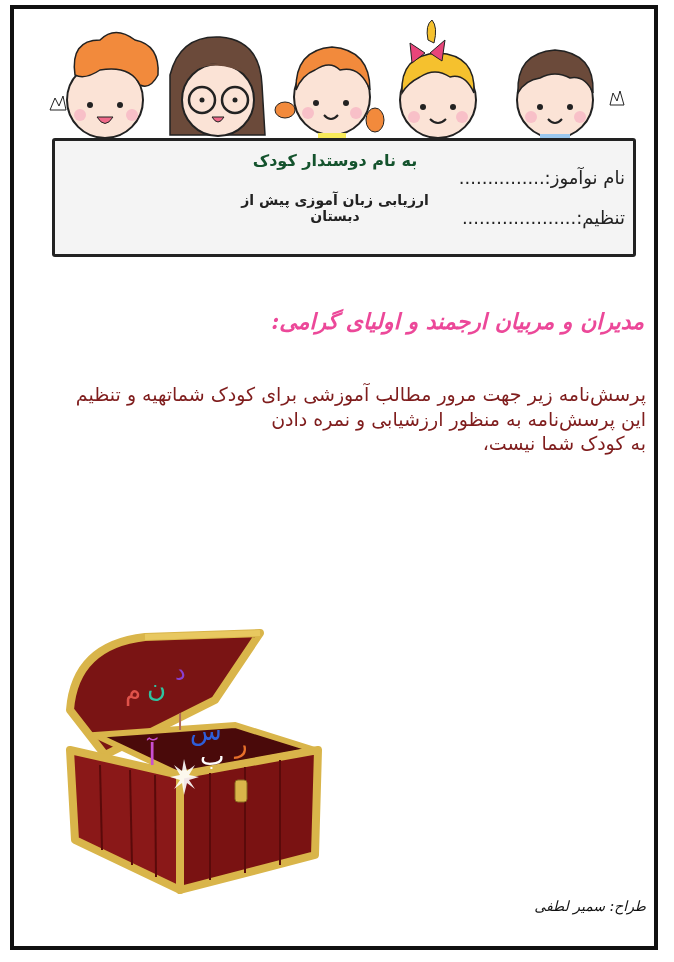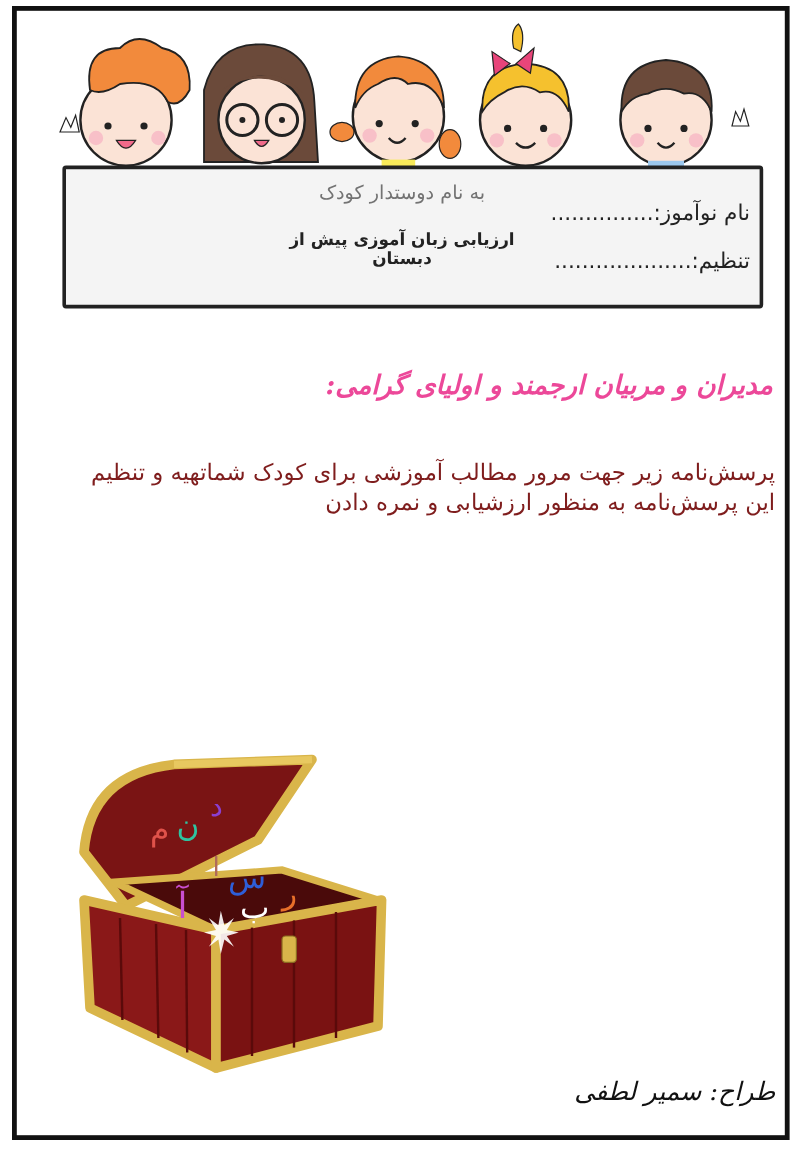--- a/index.html
+++ b/index.html
@@ -1,29 +1,29 @@
 <!DOCTYPE html>
 <html><head>
 <meta charset="utf-8">
 <style>
   html,body{margin:0;padding:0;background:#fff;}
   body{width:674px;height:962px;position:relative;overflow:hidden;font-family:"DejaVu Sans",sans-serif;}
   .frame{position:absolute;left:10px;top:5px;width:648px;height:945px;border:4px solid #111;box-sizing:border-box;background:#fff;}
   .kids{position:absolute;left:40px;top:15px;width:590px;height:125px;}
   .header-box{position:absolute;left:52px;top:138px;width:584px;height:119px;border:3px solid #222;border-radius:3px;background:#f4f4f4;box-sizing:border-box;direction:rtl;}
-  .hb-title{position:absolute;left:165px;top:10px;width:230px;text-align:center;font-size:16px;font-weight:normal;color:#737373;}
+  .hb-title{position:absolute;left:165px;top:10px;width:230px;text-align:center;font-size:16px;font-weight:bold;color:#14532d;}
   .hb-sub{position:absolute;left:160px;top:51px;width:240px;text-align:center;font-size:14px;color:#222;font-weight:bold;}
   .hb-field{position:absolute;right:8px;font-size:18px;color:#222;white-space:nowrap;}
   .hb-f1{top:26px;}
   .hb-f2{top:66px;}
   .greeting{position:absolute;right:30px;top:308px;font-family:"DejaVu Serif",serif;font-style:italic;font-size:22px;font-weight:bold;color:#ec4899;direction:rtl;}
   .body-text{position:absolute;left:50px;right:28px;top:382px;direction:rtl;text-align:right;font-size:19px;line-height:24.5px;color:#7f1d1d;}
   .body-text div{white-space:nowrap;}
   .chest{position:absolute;left:50px;top:625px;width:290px;height:270px;}
-  .designer{position:absolute;right:28px;top:898px;font-family:"DejaVu Serif",serif;font-style:italic;font-size:21px;color:#111;direction:rtl;}
+  .designer{position:absolute;right:28px;top:898px;font-family:"DejaVu Serif",serif;font-style:italic;font-size:14px;color:#111;direction:rtl;}
 </style>
 </head>
 <body>
 
 <div class="frame"></div>
 
 <svg class="kids" viewBox="0 0 590 125">
 
   <g>
     <circle cx="65" cy="85" r="38" fill="#fbe3d6" stroke="#222" stroke-width="2"></circle>
@@ -90,20 +90,21 @@
   <div class="hb-sub">ارزیابی زبان آموزی پیش از دبستان</div>
   <div class="hb-field hb-f1">نام نوآموز:...............</div>
   <div class="hb-field hb-f2">تنظیم:....................</div>
 </div>
 
 <div class="greeting">مدیران و مربیان ارجمند و اولیای گرامی:</div>
 
 <div class="body-text">
   <div>پرسش‌نامه زیر جهت مرور مطالب آموزشی برای کودک شماتهیه و تنظیم</div>
   <div>این پرسش‌نامه به منظور ارزشیابی و نمره دادن</div>
+  <div>به کودک شما نیست،</div>
 </div>
 
 <svg class="chest" viewBox="0 0 290 270">
 
   <path d="M20 85 Q25 20 95 12 L210 8 L165 75 L55 130 Z" fill="#7a1414" stroke="#d9b54a" stroke-width="8" stroke-linejoin="round"></path>
   <path d="M95 12 L210 8" stroke="#e8c860" stroke-width="6"></path>
 
   <path d="M45 110 L185 100 L265 125 L130 150 Z" fill="#4a0a0a" stroke="#d9b54a" stroke-width="6"></path>
 
   <path d="M20 125 L130 150 L130 265 L25 215 Z" fill="#8a1818" stroke="#d9b54a" stroke-width="8" stroke-linejoin="round"></path>

